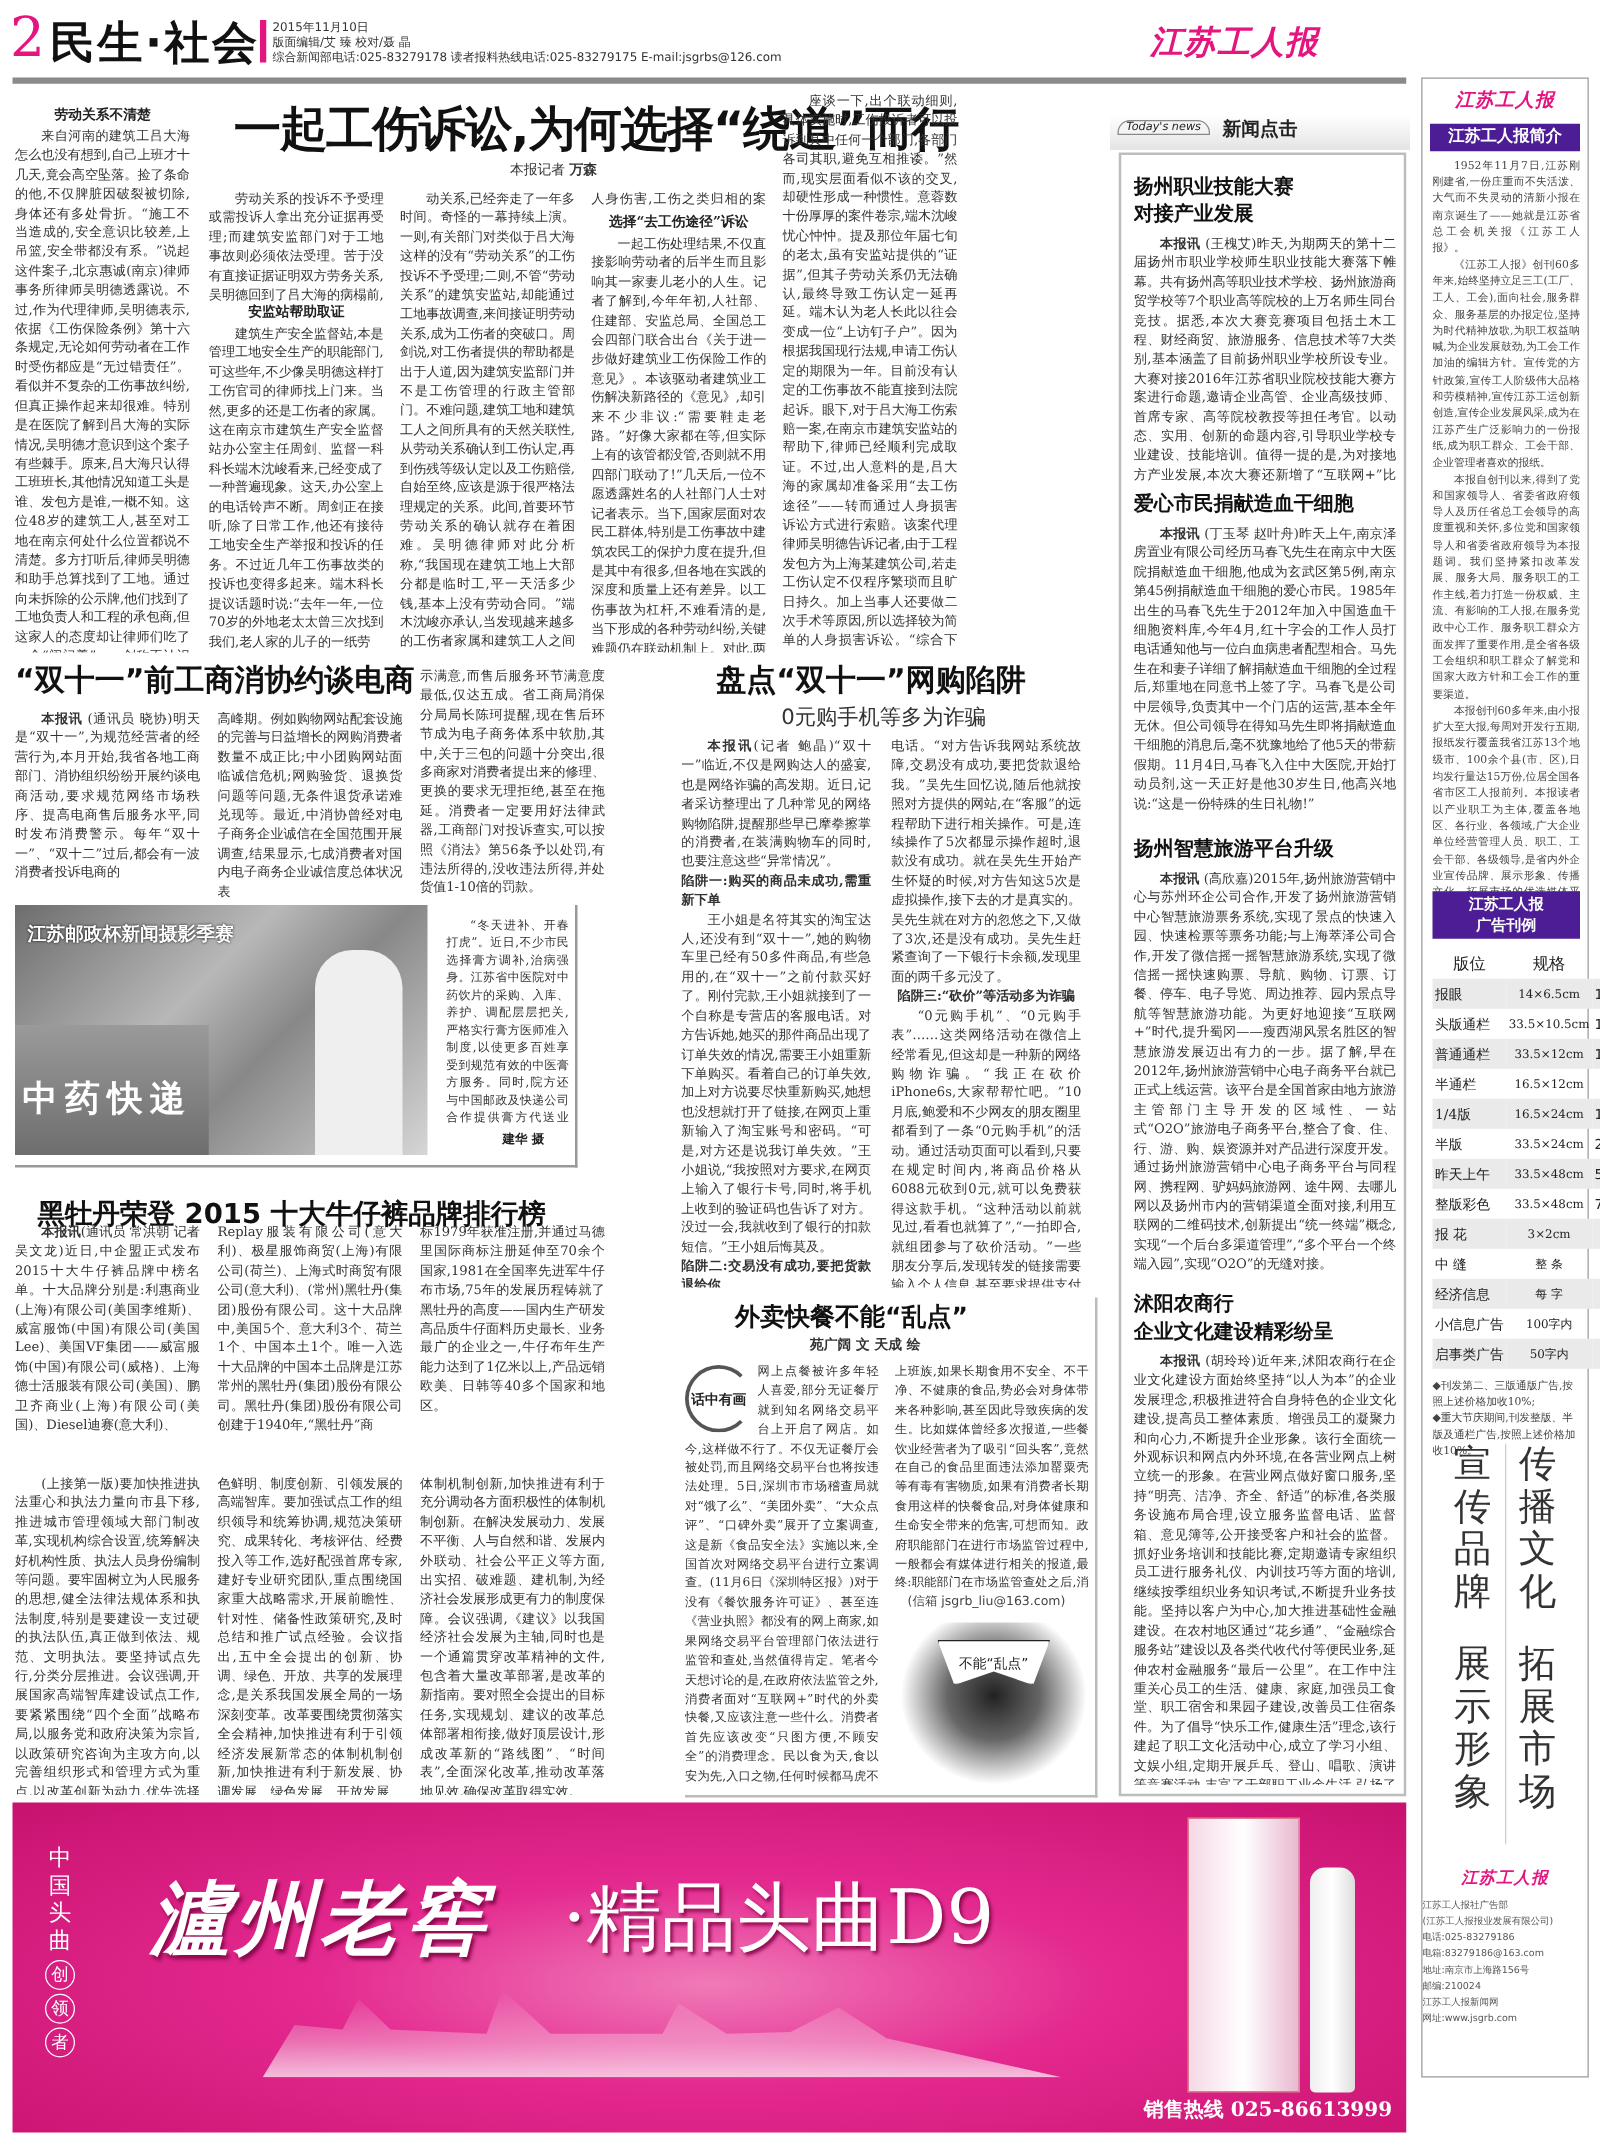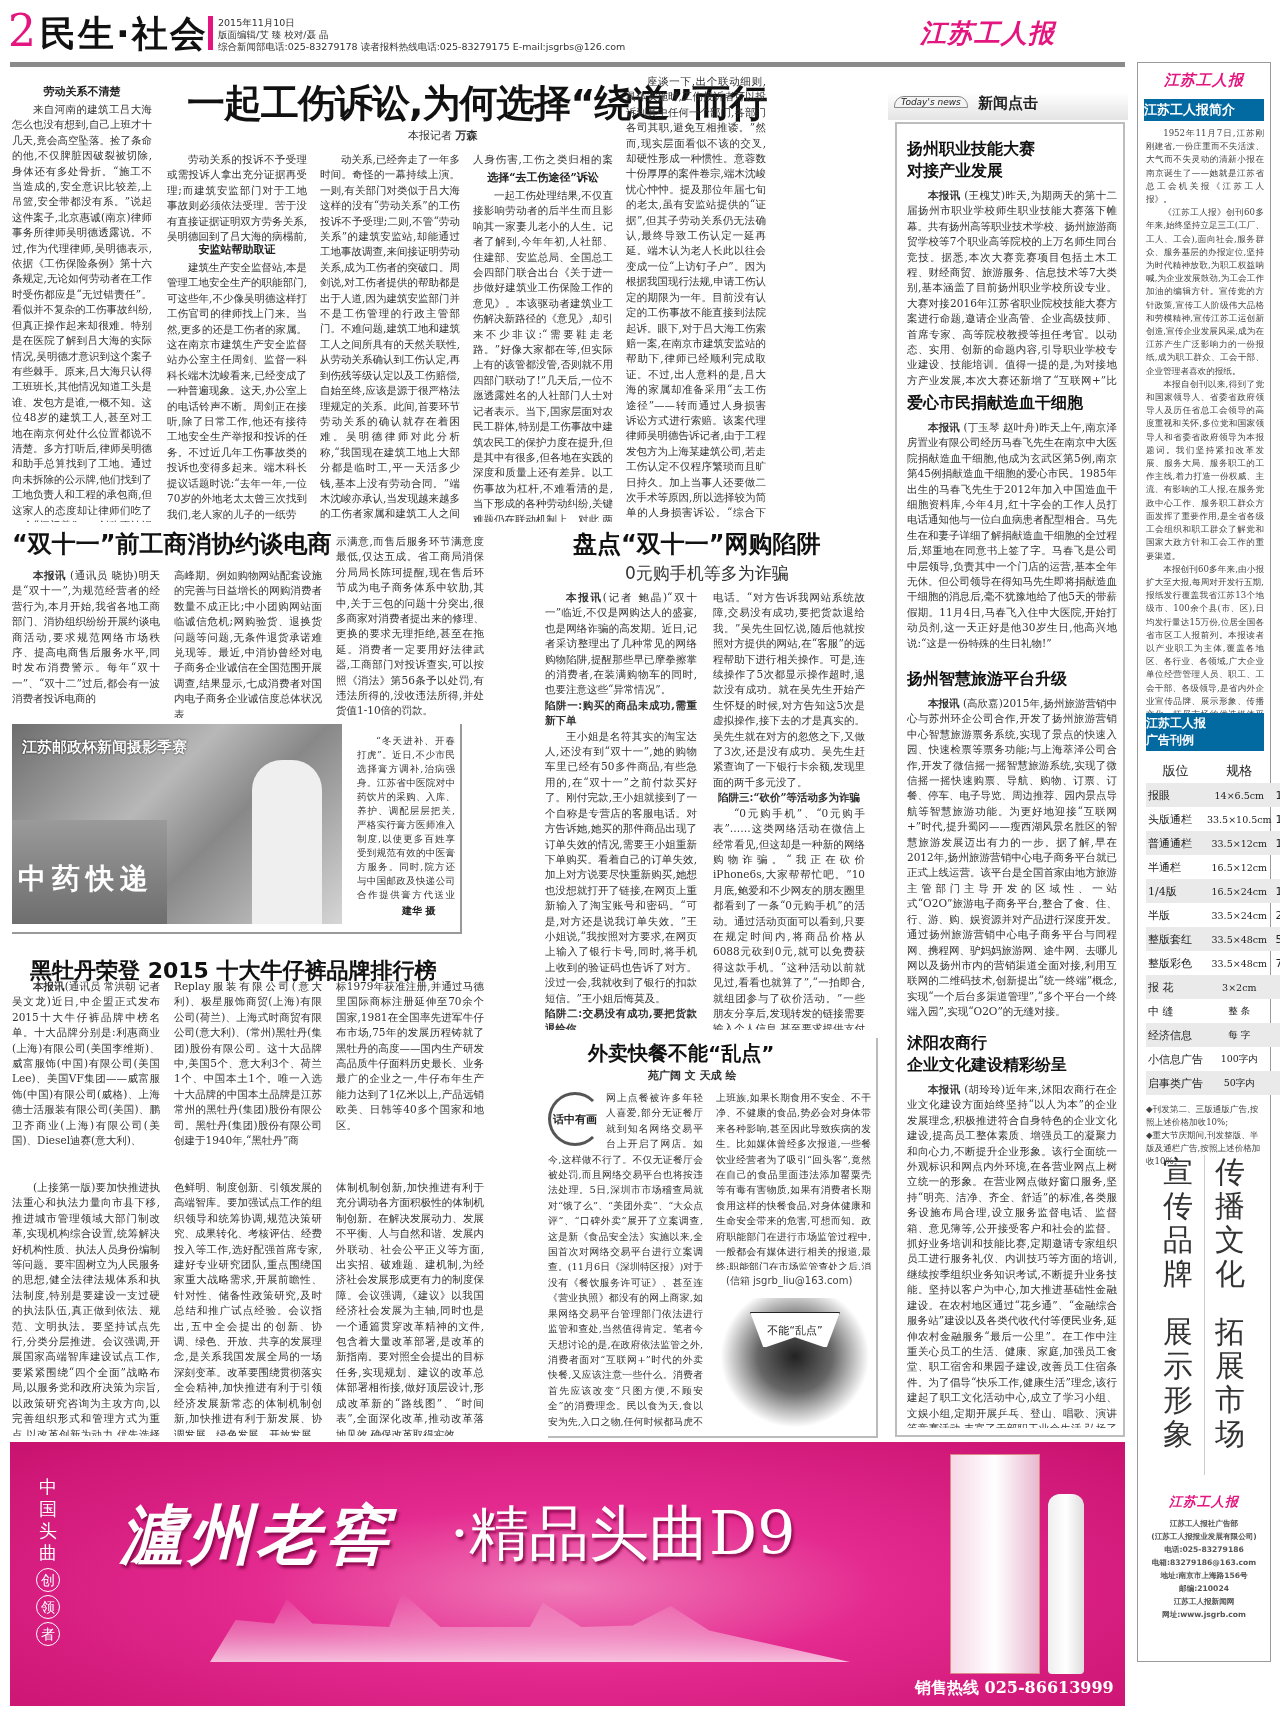--- a/index.html
+++ b/index.html
@@ -12,21 +12,21 @@
 .section-title{left:40px;top:10px;font-size:36px;font-weight:bold;color:#111;letter-spacing:2px}
 .head-mark{left:208px;top:16px;width:5px;height:34px;background:#e4157f}
 .head-info{left:218px;top:17px;font-size:9.5px;line-height:12px;color:#333}
 .brand{font-family:"DejaVu Serif",serif;font-style:italic;font-weight:bold;color:#e4157f;letter-spacing:1px}
 .rule{left:10px;top:62px;width:1115px;height:5px;background:#8a8a8a}
 .h1{font-weight:bold;color:#111;white-space:nowrap}
 .subhead{font-family:"DejaVu Serif",serif;font-weight:bold;font-size:11px;text-align:center;color:#222}
 .byline{font-family:"DejaVu Serif",serif;font-size:11px;color:#333}
 .photo{background:linear-gradient(135deg,#6d6d6d,#b8b8b8 40%,#888 60%,#d6d6d6);overflow:hidden}
 .sidebar-box{border:1px solid #9a9a9a;background:#fff}
-.gray-band{background:#0369a1;color:#fff;font-weight:bold;text-align:left}
+.gray-band{background:#4c1d95;color:#fff;font-weight:bold;text-align:center}
 .rate-table{width:100%;border-collapse:collapse;font-size:11px;font-family:"DejaVu Serif",serif}
 .rate-table td{height:24px;padding:0 2px;white-space:nowrap}
 .rate-table tr.alt td{background:#eaeaea}
 .rate-table td.p{text-align:right;font-family:"DejaVu Sans",sans-serif}
 .rate-table td.s{text-align:center;font-size:9.5px}
 .news-box{border:2px solid #bdbdbd;background:#fff}
 .ad{left:10px;top:1442px;width:1115px;height:264px;background:radial-gradient(ellipse at 50% 55%,#f07ab8 0%,#e4298f 40%,#c8126f 100%);overflow:hidden}
 </style>
 </head>
 <body>
@@ -195,21 +195,21 @@
             <td>1/4版</td>
             <td class="s">16.5×24cm</td>
             <td class="p">14000元</td>
           </tr>
       <tr>
             <td>半版</td>
             <td class="s">33.5×24cm</td>
             <td class="p">26000元</td>
           </tr>
       <tr class="alt">
-            <td>整版套红</td>
+            <td>昨天上午</td>
             <td class="s">33.5×48cm</td>
             <td class="p">50000元</td>
           </tr>
       <tr>
             <td>整版彩色</td>
             <td class="s">33.5×48cm</td>
             <td class="p">70000元</td>
           </tr>
       <tr class="alt">
             <td>报  花</td>
@@ -262,21 +262,21 @@
         <div>文</div>
         <div>化</div>
         <div style="height:24px"></div>
         <div>拓</div>
         <div>展</div>
         <div>市</div>
         <div>场</div>
     </div>
   </div>
   <div class="abs brand" style="left:0;top:1430px;width:132px;text-align:center;font-size:13px;">江苏工人报</div>
-  <div class="abs" style="left:0;top:1454px;width:132px;text-align:center;font-size:7.6px;line-height:13px;color:#555;font-weight:bold;">
+  <div class="abs" style="left:0;top:1454px;width:132px;font-size:7.6px;line-height:13px;color:#555;">
     <div>江苏工人报社广告部</div>
     <div>(江苏工人报报业发展有限公司)</div>
     <div>电话:025-83279186</div>
     <div>电箱:83279186@163.com</div>
     <div>地址:南京市上海路156号</div>
     <div>邮编:210024</div>
     <div>江苏工人报新闻网</div>
     <div>网址:www.jsgrb.com</div>
   </div>
 </div>

